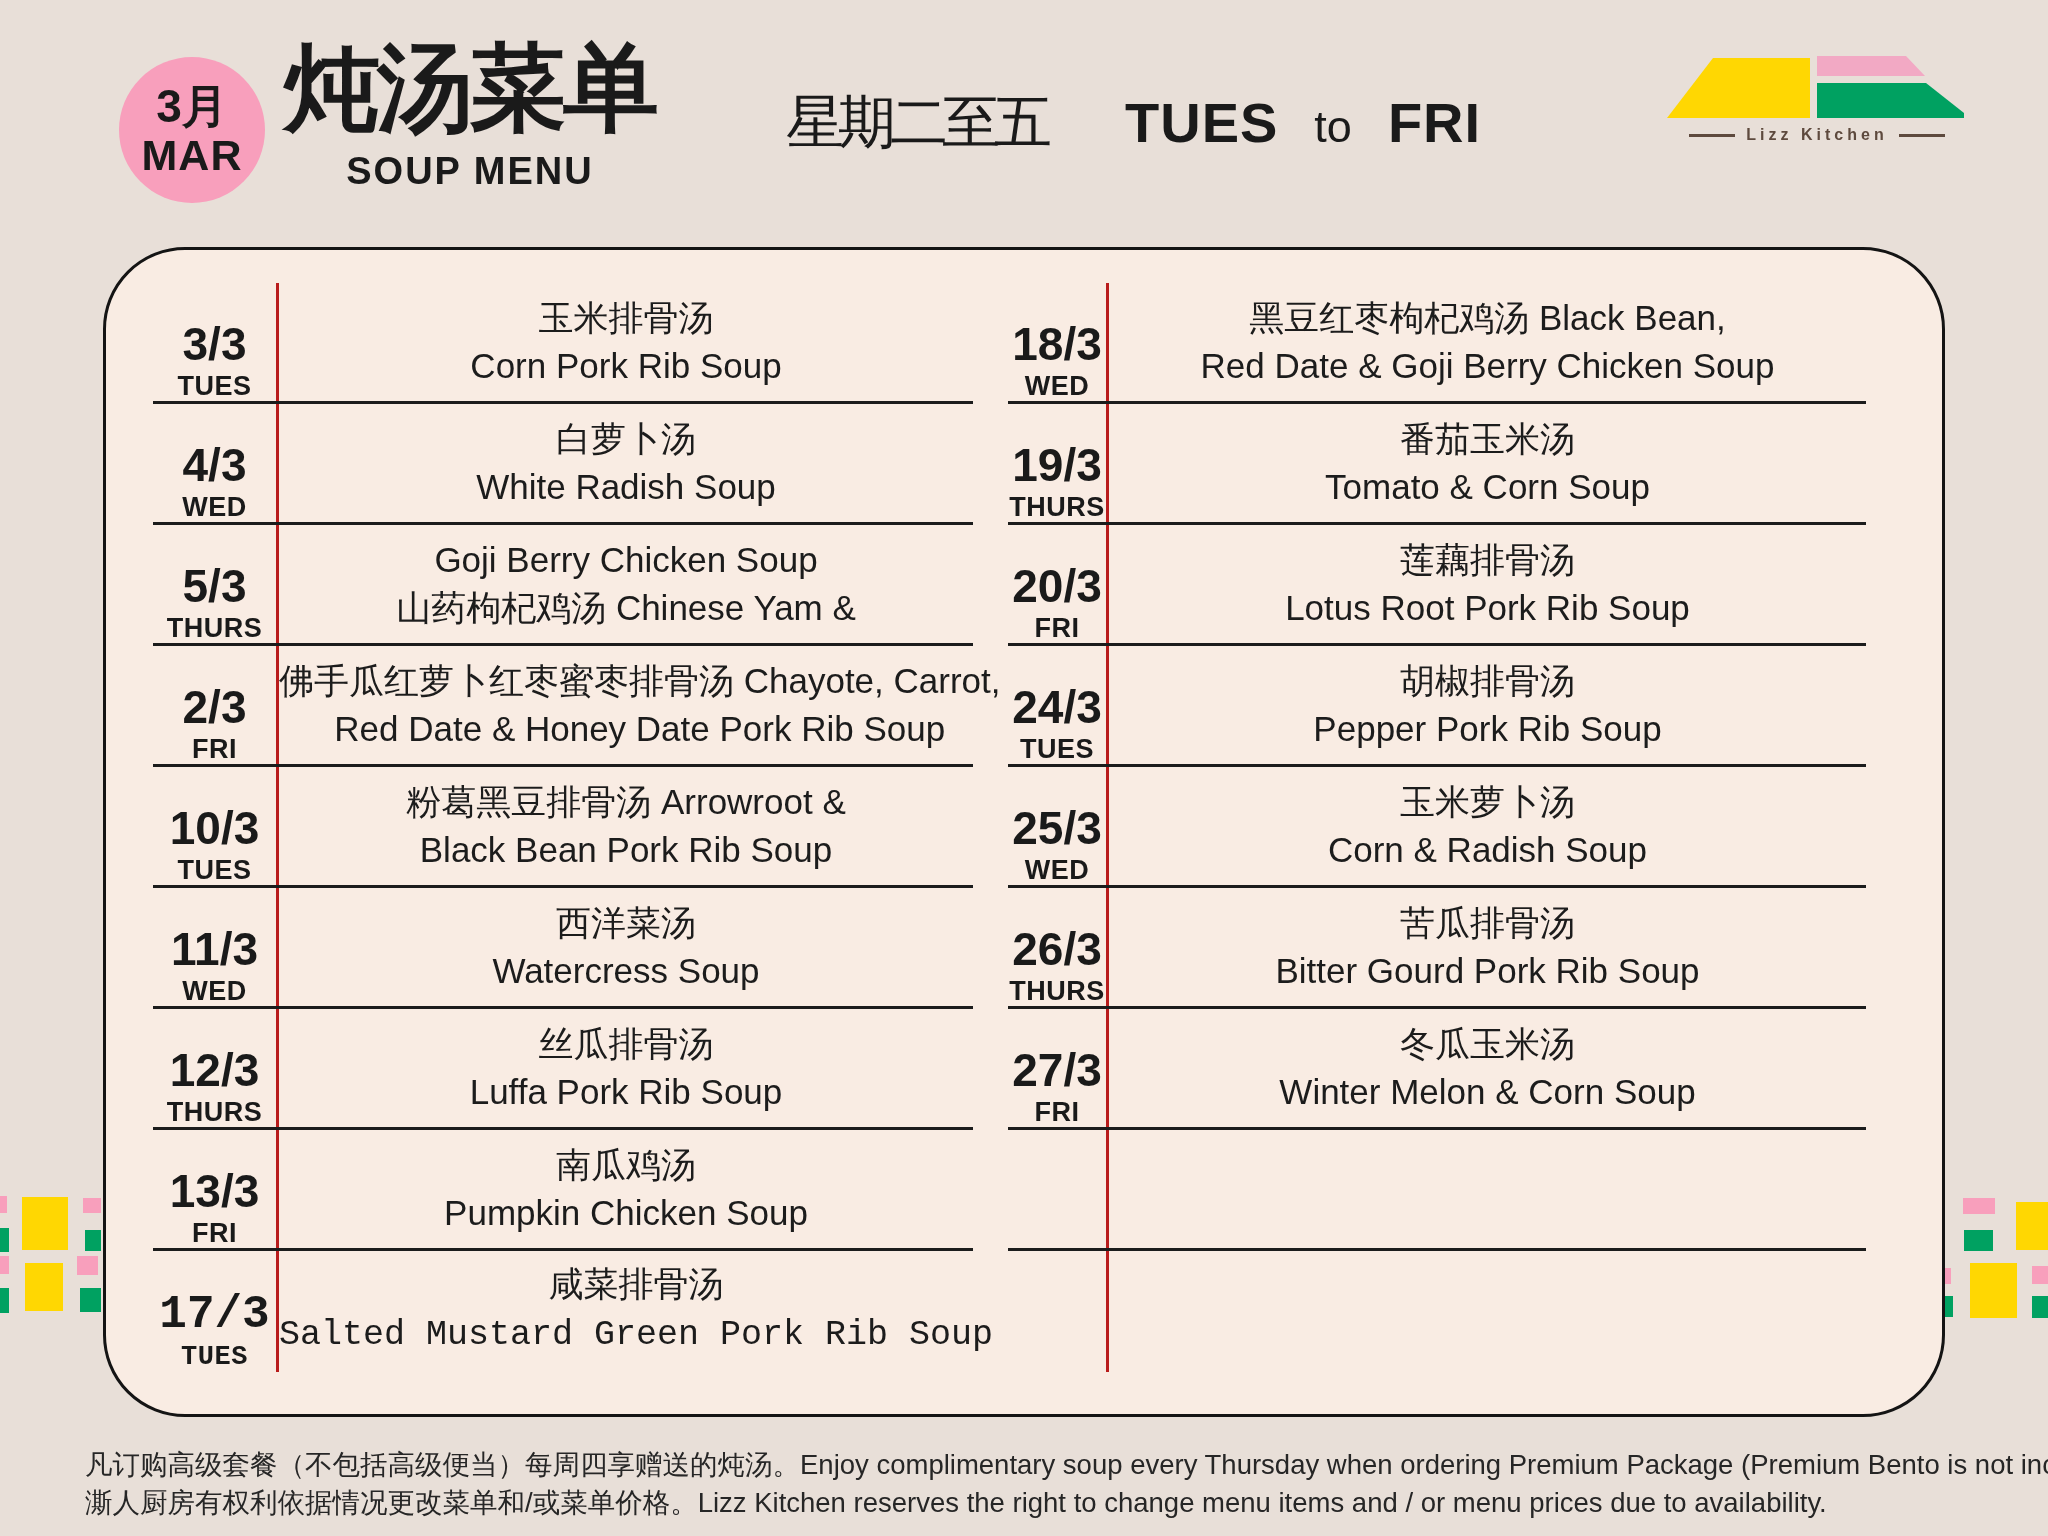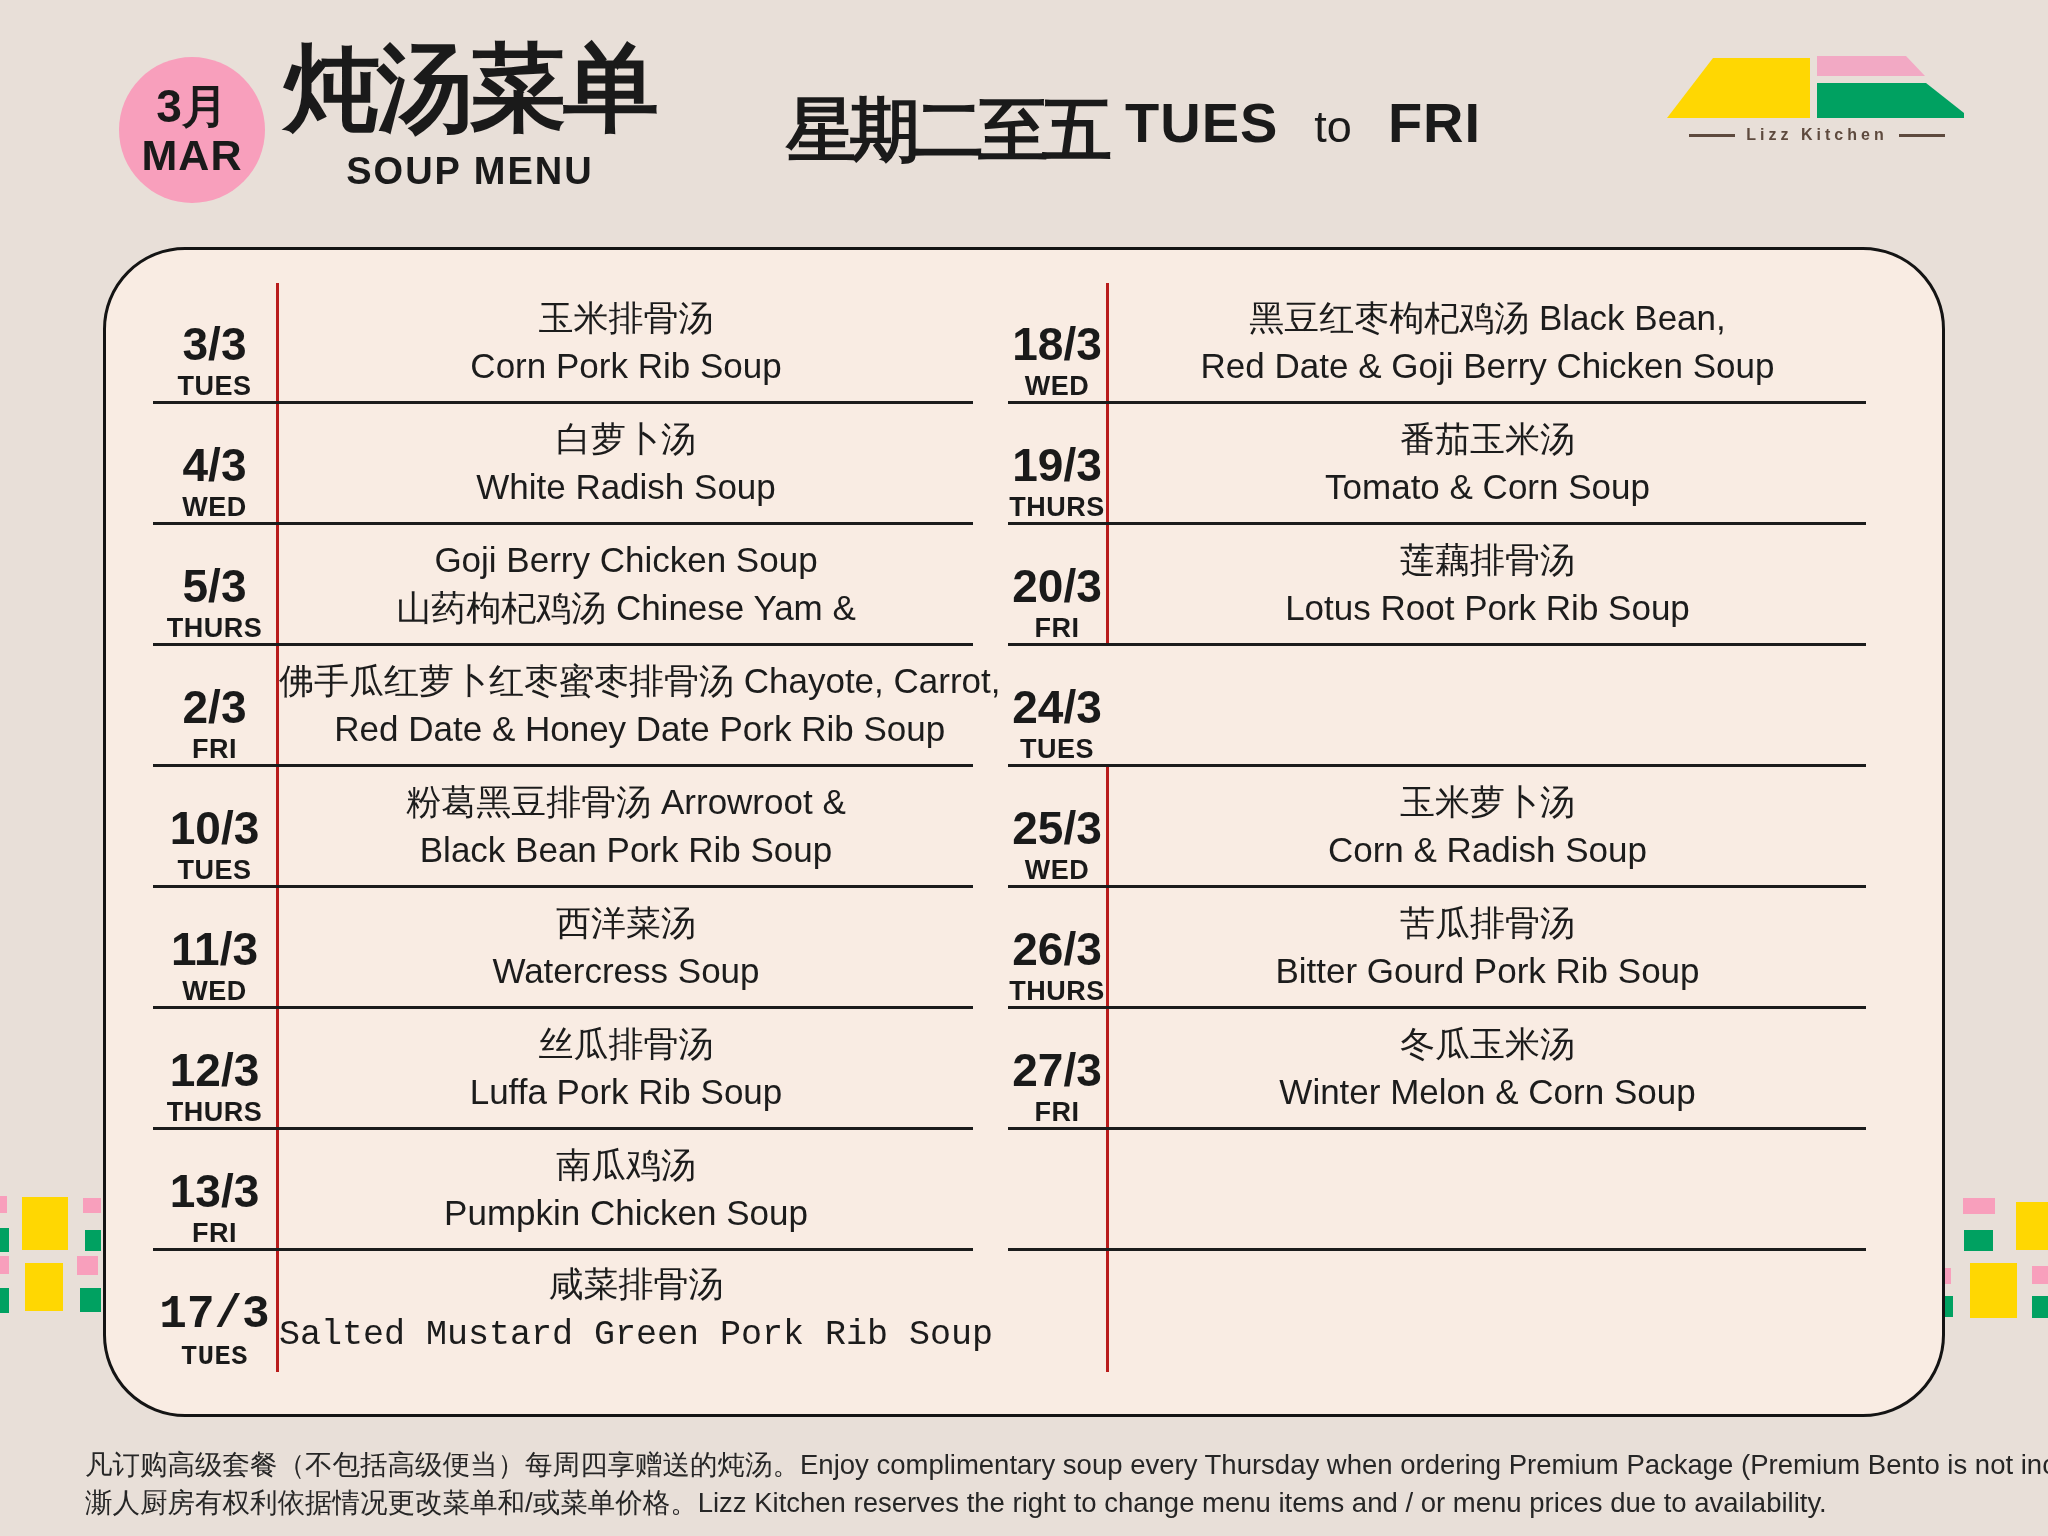--- a/index.html
+++ b/index.html
@@ -31,21 +31,21 @@
   .month-badge .en{font-size:43px;font-weight:800;letter-spacing:1px;}
   .title-block{position:absolute;left:265px;top:34px;width:410px;text-align:center;}
   .title-zh{
     font-family:"Liberation Serif",serif;
     font-size:96px;font-weight:600;letter-spacing:-3px;line-height:1.15;white-space:nowrap;
   }
   .title-en{font-size:38px;font-weight:800;letter-spacing:2px;margin-top:6px;}
   .week-zh{
     position:absolute;left:786px;top:84px;
     font-family:"Liberation Serif",serif;
-    font-size:70px;font-weight:700;letter-spacing:-6px;white-space:nowrap;
+    font-size:58px;font-weight:400;letter-spacing:-6px;white-space:nowrap;
   }
   .week-en{
     position:absolute;left:1125px;top:90px;
     display:flex;align-items:baseline;gap:36px;white-space:nowrap;
   }
   .week-en .big{font-size:56px;font-weight:800;letter-spacing:1px;}
   .week-en .small{font-size:45px;font-weight:400;}
   
   .logo{position:absolute;left:1666px;top:56px;width:302px;text-align:center;}
   .logo svg{display:block;margin:0 auto;}
@@ -249,20 +249,24 @@
         <div class="soup-cell">
           <div class="soup-line">莲藕排骨汤</div>
           <div class="soup-line">Lotus Root Pork Rib Soup</div>
         </div>
       </div>
       <div class="menu-row">
         <div class="date-cell">
           <div class="date-value">24/3</div>
           <div class="day-value">TUES</div>
         </div>
+        <div class="soup-cell">
+          <div class="soup-line">胡椒排骨汤</div>
+          <div class="soup-line">Pepper Pork Rib Soup</div>
+        </div>
       </div>
       <div class="menu-row">
         <div class="date-cell">
           <div class="date-value">25/3</div>
           <div class="day-value">WED</div>
         </div>
         <div class="soup-cell">
           <div class="soup-line">玉米萝卜汤</div>
           <div class="soup-line">Corn &amp; Radish Soup</div>
         </div>

